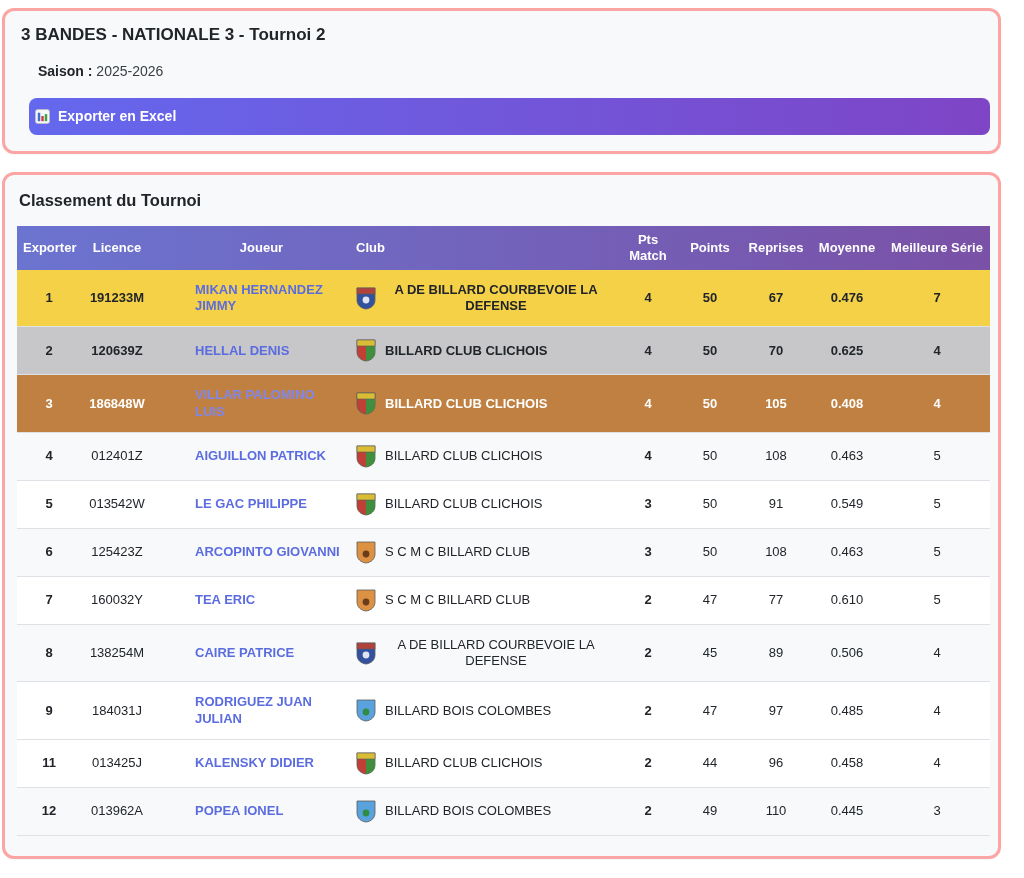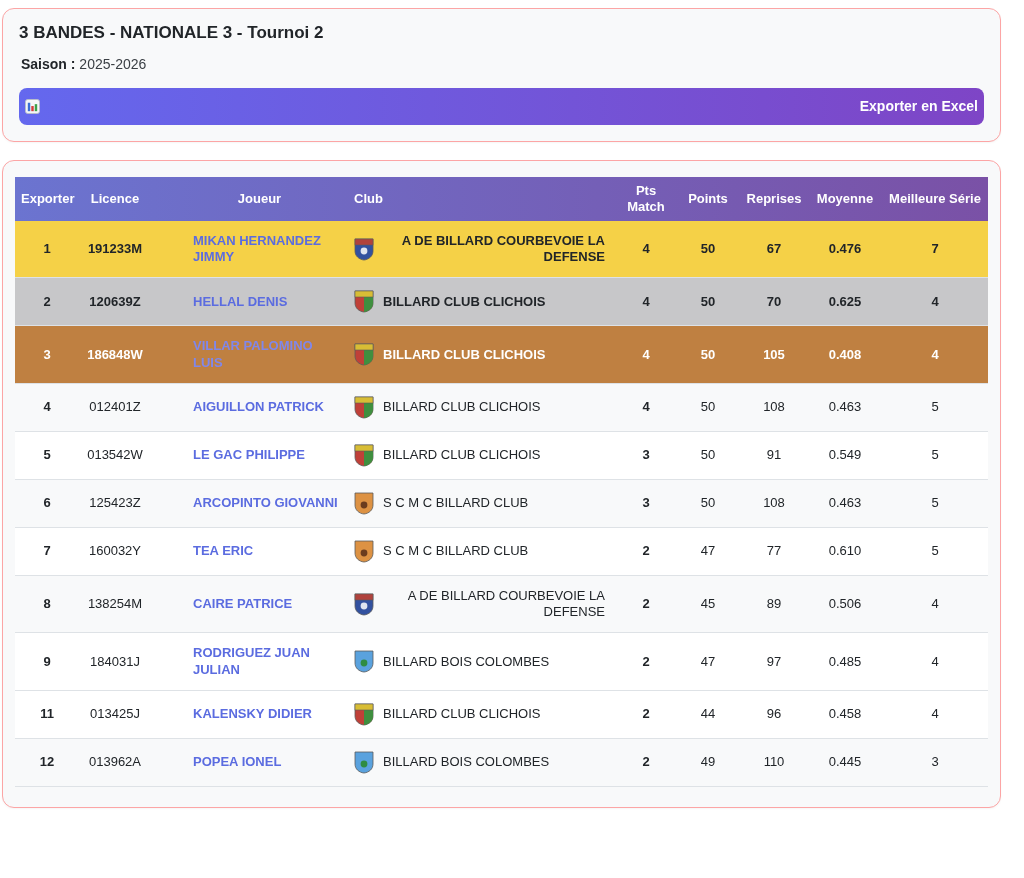--- a/index.html
+++ b/index.html
@@ -8,43 +8,44 @@
     width: 1024px; height: 878px;
     overflow: hidden;
     background: #ffffff;
     font-family: "Liberation Sans", "DejaVu Sans", sans-serif;
     color: #212529;
   }
   .page { padding: 8px 23px 0 2px; }
 
   .card {
     background: #f8f9fa;
-    border: 1px solid #fca5a5;
+    border: 3px solid #fca5a5;
     border-radius: 12px;
     box-shadow: 0 1px 2px rgba(0,0,0,0.04);
   }
   .card-info { padding: 14px 16px 16px 16px; }
   .card-table { margin-top: 18px; padding: 16px 16px 20px 12px; }
 
   .tournament-title {
     font-size: 17px; font-weight: 700; margin: 0 0 12px 0; color: #212529;
   }
   .meta { font-size: 14px; line-height: 1.35; margin-bottom: 14px; }
-  .meta-line { margin: 2px; }
+  .meta-line { margin: 17px; }
   .meta-label { font-weight: 700; color: #212529; }
   .meta-value { color: #3a3f44; }
 
   .export-btn {
-    display: flex; align-items: center; justify-content: space-between; gap: 23px;
+    display: flex; align-items: center; justify-content: flex-start; gap: 8px;
     width: 100%; height: 37px;
     border: none; border-radius: 8px;
     background: linear-gradient(90deg, #6468ee 0%, #7e45c6 100%);
     color: #ffffff; font-weight: 700; font-size: 14px;
     font-family: inherit;
     cursor: pointer;
+    margin-left: 8px;
   }
   .export-btn svg { display: block; }
 
   .ranking-title {
     font-size: 16.5px; font-weight: 700; margin: 0 0 16px 2px; color: #212529;
   }
 
   table.ranking {
     border-collapse: collapse;
     width: 973px;
@@ -69,21 +70,21 @@
   .row-gold   { background: #f5d147; }
   .row-silver { background: #c7c7c9; }
   .row-bronze { background: #bf8041; color: #ffffff; }
   .row-stripe { background: #f8f9fa; }
   .row-plain  { background: #ffffff; }
   .row-gold td, .row-silver td, .row-bronze td { font-weight: 700; }
 
   td.col-pos { font-weight: 700; }
   td.col-pts { font-weight: 700; }
   td.col-joueur { text-align: left; padding-left: 4px; }
-  td.col-club   { text-align: right; padding-left: 8px; }
+  td.col-club   { text-align: center; padding-left: 8px; }
 
   .player-link {
     color: #5b6ce0; font-weight: 700; text-decoration: none;
     display: inline-block; max-width: 168px; vertical-align: middle; margin-left: 38px;
   }
   .row-bronze .player-link { color: #8087ea; }
 
   .club-cell { display: flex; align-items: center; gap: 9px; }
   .club-shield { flex: 0 0 auto; width: 20px; height: 23px; }
   .club-name { display: inline-block; max-width: 222px; }
@@ -105,20 +106,21 @@
           <rect x="3" y="4" width="2.6" height="9" fill="#3b6fd4"></rect>
           <rect x="6.7" y="7.5" width="2.6" height="5.5" fill="#d43b3b"></rect>
           <rect x="10.4" y="5.5" width="2.6" height="7.5" fill="#3ba04a"></rect>
         </svg>
       </span>
       <span>Exporter en Excel</span>
     </button>
   </div>
 
   <div class="card card-table">
+    <h2 class="ranking-title">Classement du Tournoi</h2>
 
     <table class="ranking">
       <colgroup>
         <col style="width:64px">
           <col style="width:72px">
           <col style="width:195px">
         <col style="width:270px">
           <col style="width:60px">
           <col style="width:64px">
         <col style="width:68px">

